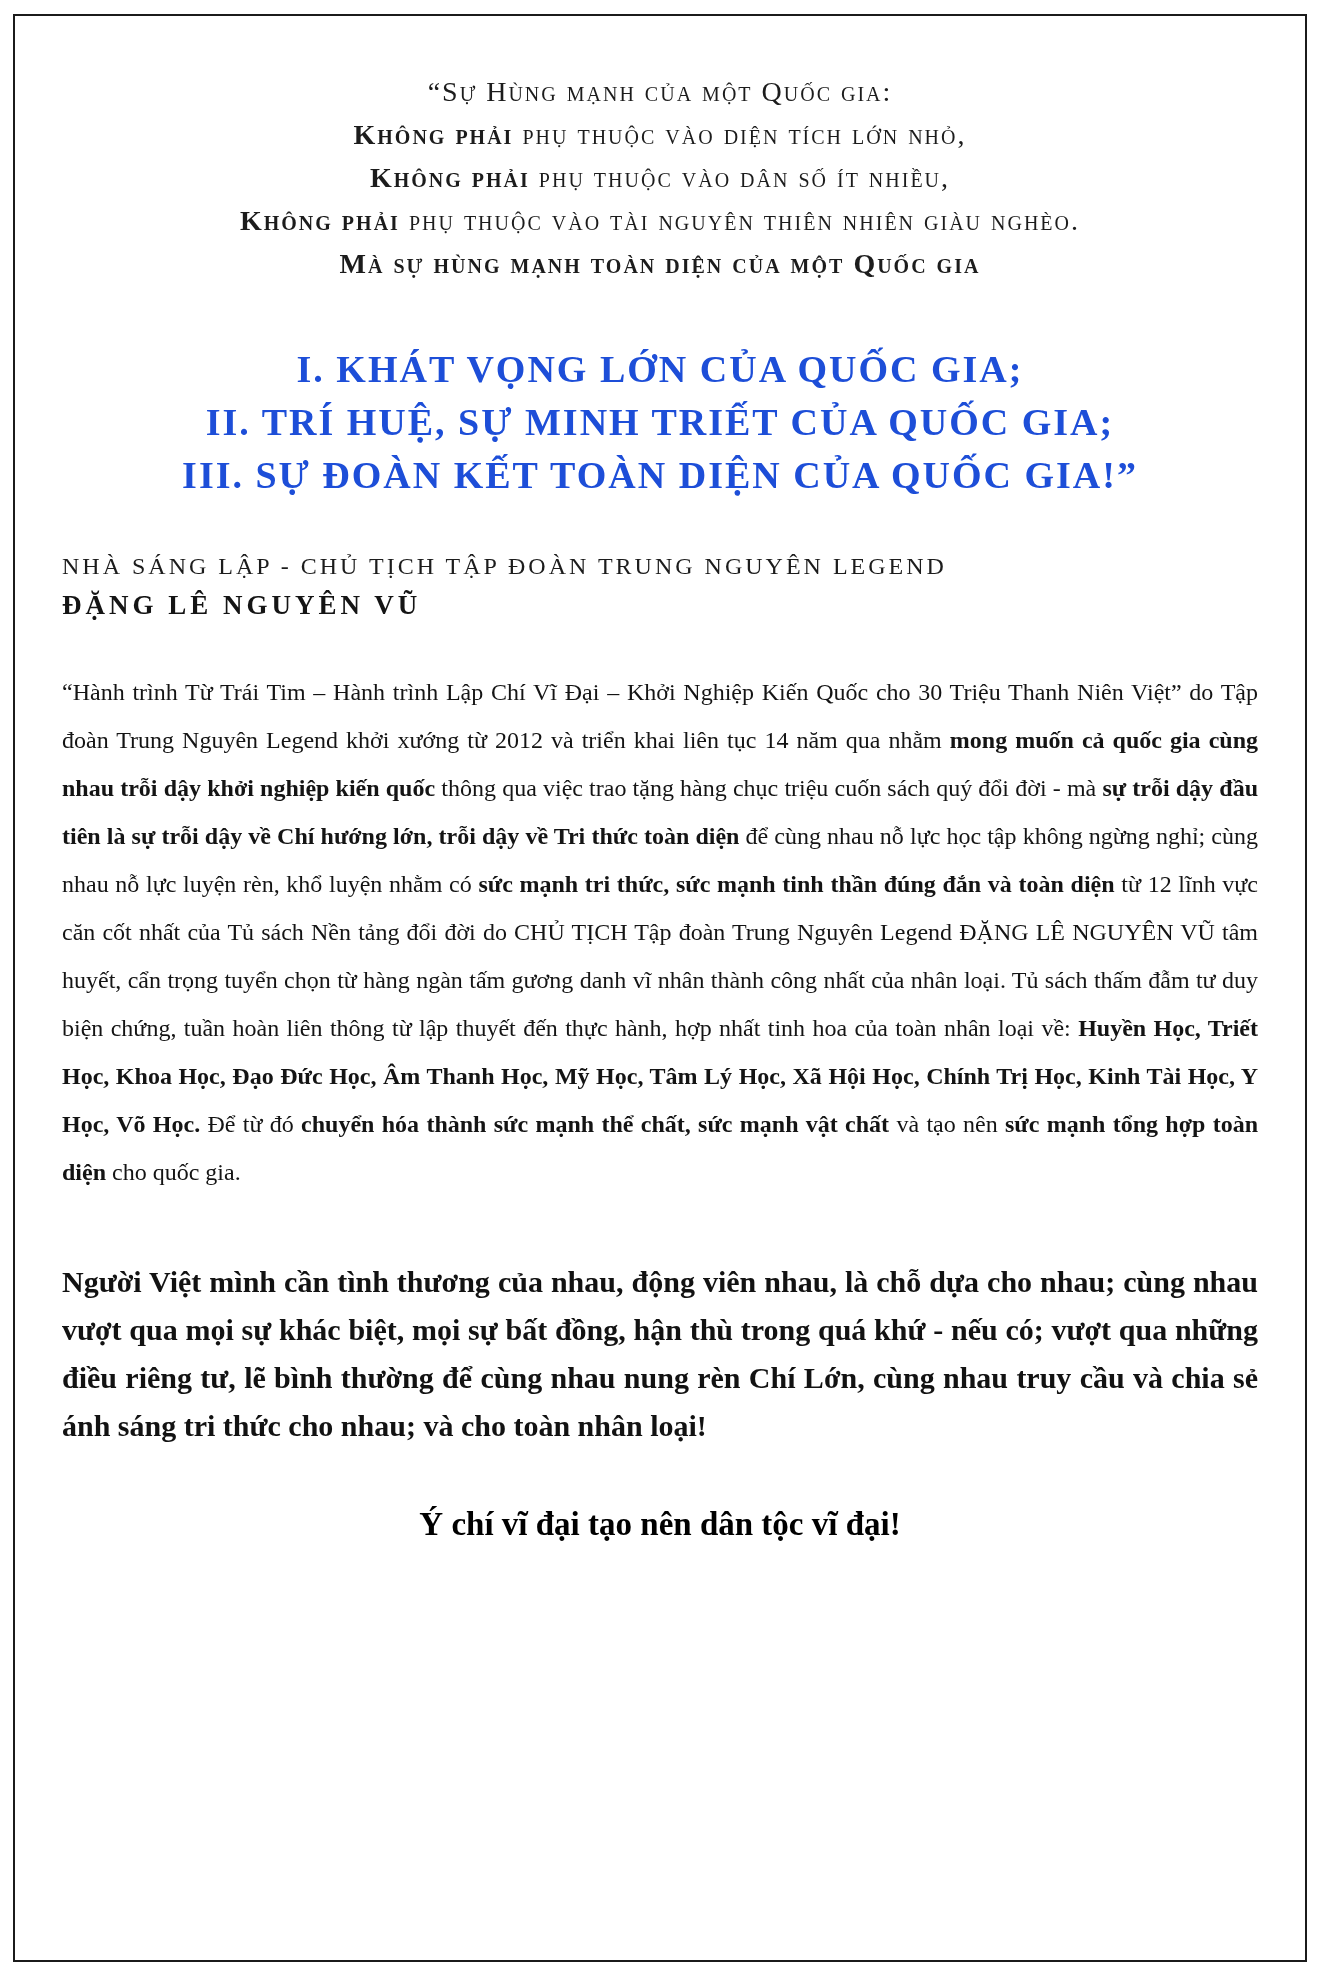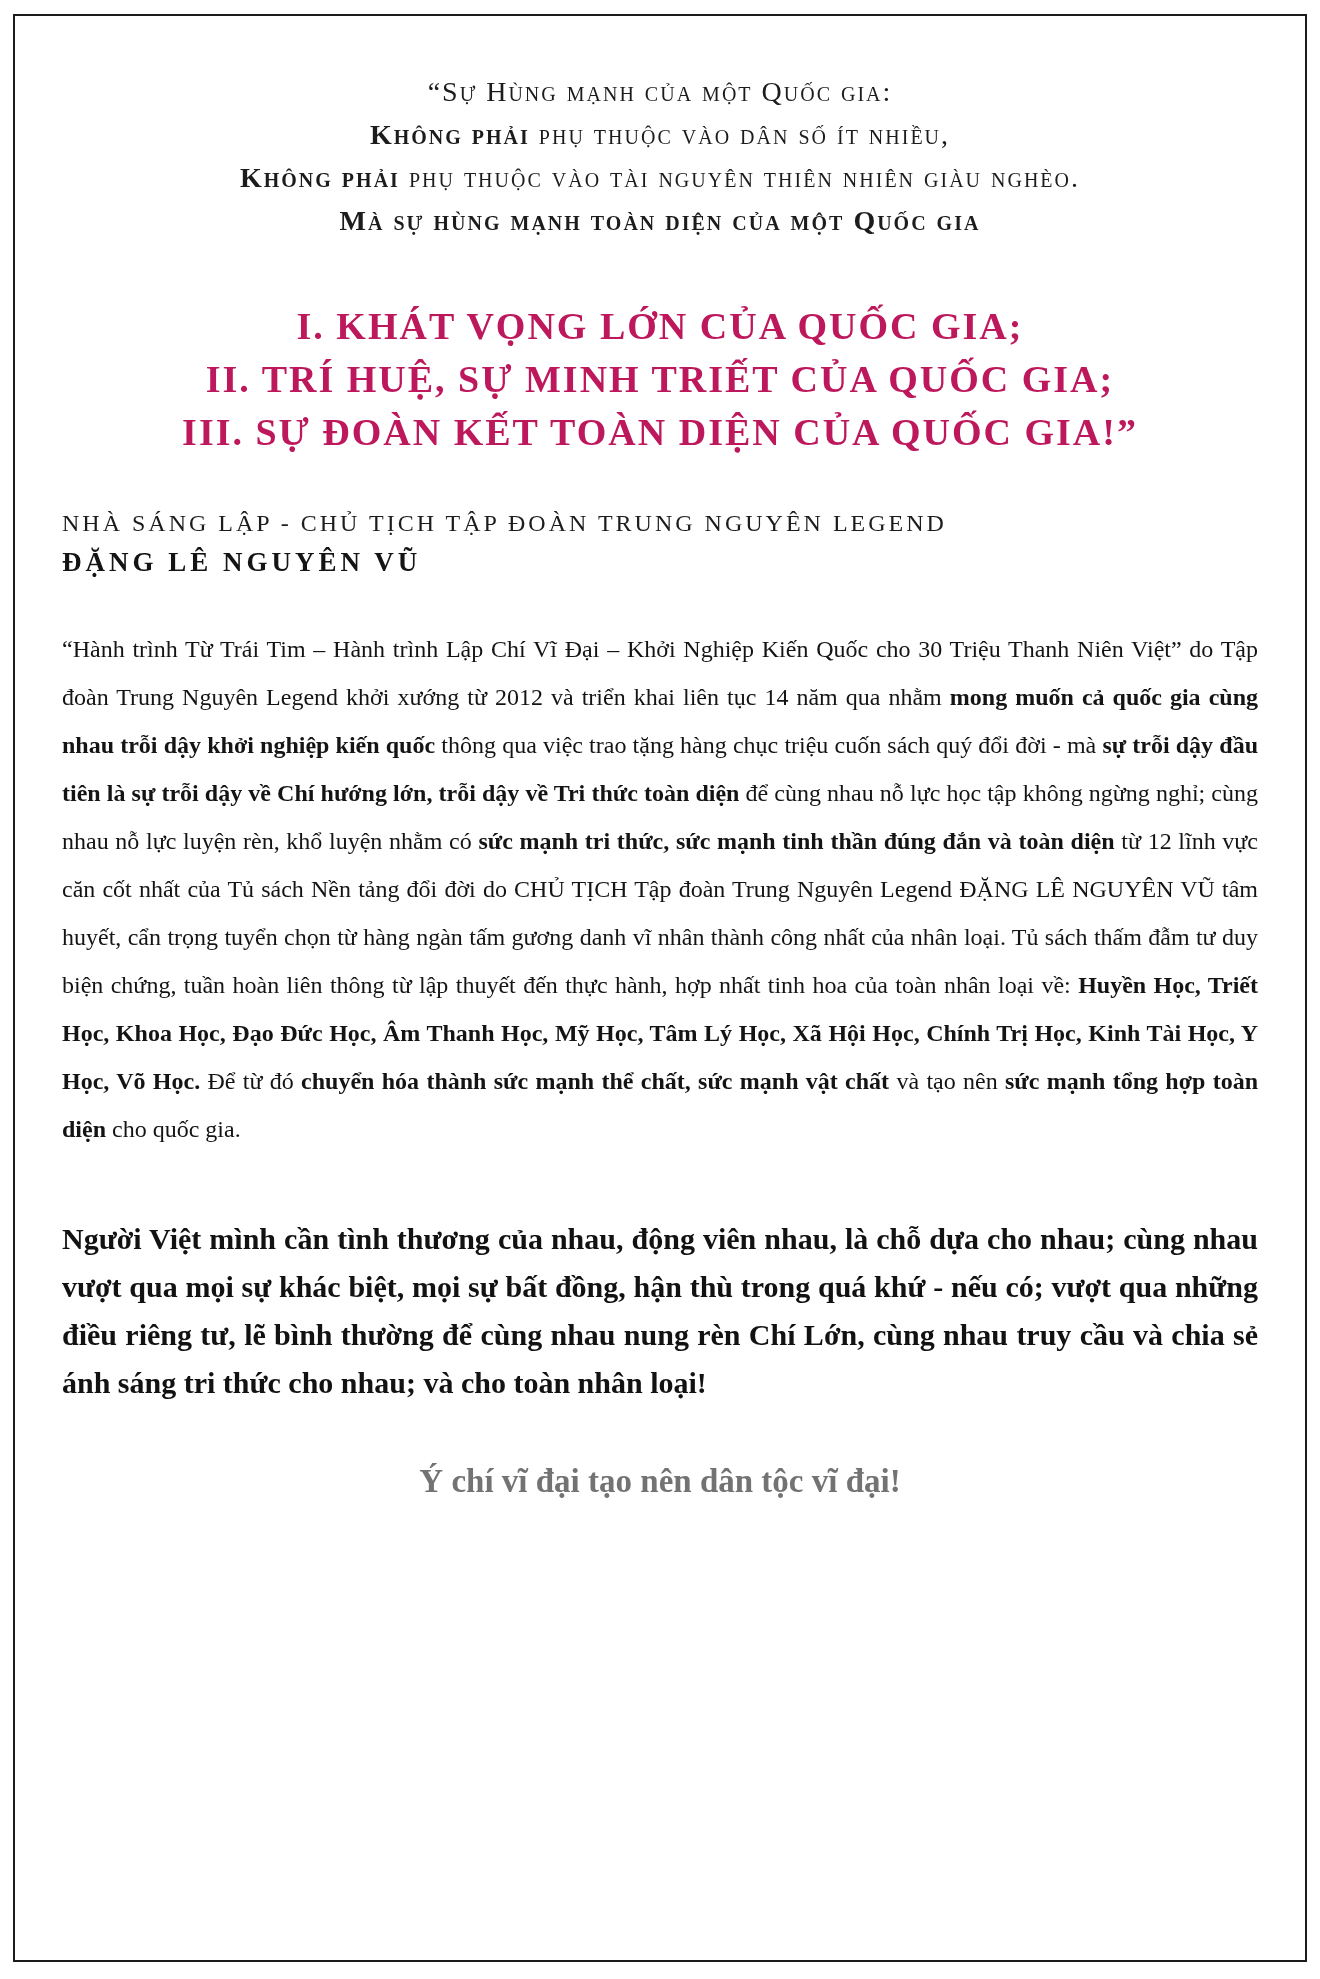--- a/index.html
+++ b/index.html
@@ -40,21 +40,21 @@
   }
   .qbold { font-weight: 700; }
   
   .pillars {
     margin-top: 58px;
     text-align: center;
     font-weight: 700;
     font-size: 38px;
     line-height: 53px;
     letter-spacing: 2px;
-    color: #be185d;
+    color: #1d4ed8;
   }
   
   .attribution { margin-top: 46px; }
   .attr-role {
     font-size: 24px;
     letter-spacing: 3px;
     line-height: 36px;
     color: #1c1c1c;
   }
   .attr-name {
@@ -80,33 +80,34 @@
     font-size: 30px;
     line-height: 48px;
     color: #121212;
   }
   .closing {
     margin-top: 50px;
     text-align: center;
     font-weight: 700;
     font-size: 33px;
     line-height: 49px;
-    color: #737373;
+    color: #000000;
   }
 </style>
 </head>
 <body>
 
 <div class="page">
   <div class="frame"></div>
 
   <div class="content">
 
     <div class="quote-heading">
       <div>“Sự Hùng mạnh của một Quốc gia:</div>
+      <div><span class="qbold">Không phải </span><span>phụ thuộc vào diện tích lớn nhỏ,</span></div>
       <div><span class="qbold">Không phải </span><span>phụ thuộc vào dân số ít nhiều,</span></div>
       <div><span class="qbold">Không phải </span><span>phụ thuộc vào tài nguyên thiên nhiên giàu nghèo.</span></div>
       <div class="qbold">Mà sự hùng mạnh toàn diện của một Quốc gia</div>
     </div>
 
     <div class="pillars">
       <div>I. KHÁT VỌNG LỚN CỦA QUỐC GIA;</div>
       <div>II. TRÍ HUỆ, SỰ MINH TRIẾT CỦA QUỐC GIA;</div>
       <div>III. SỰ ĐOÀN KẾT TOÀN DIỆN CỦA QUỐC GIA!”</div>
     </div>

